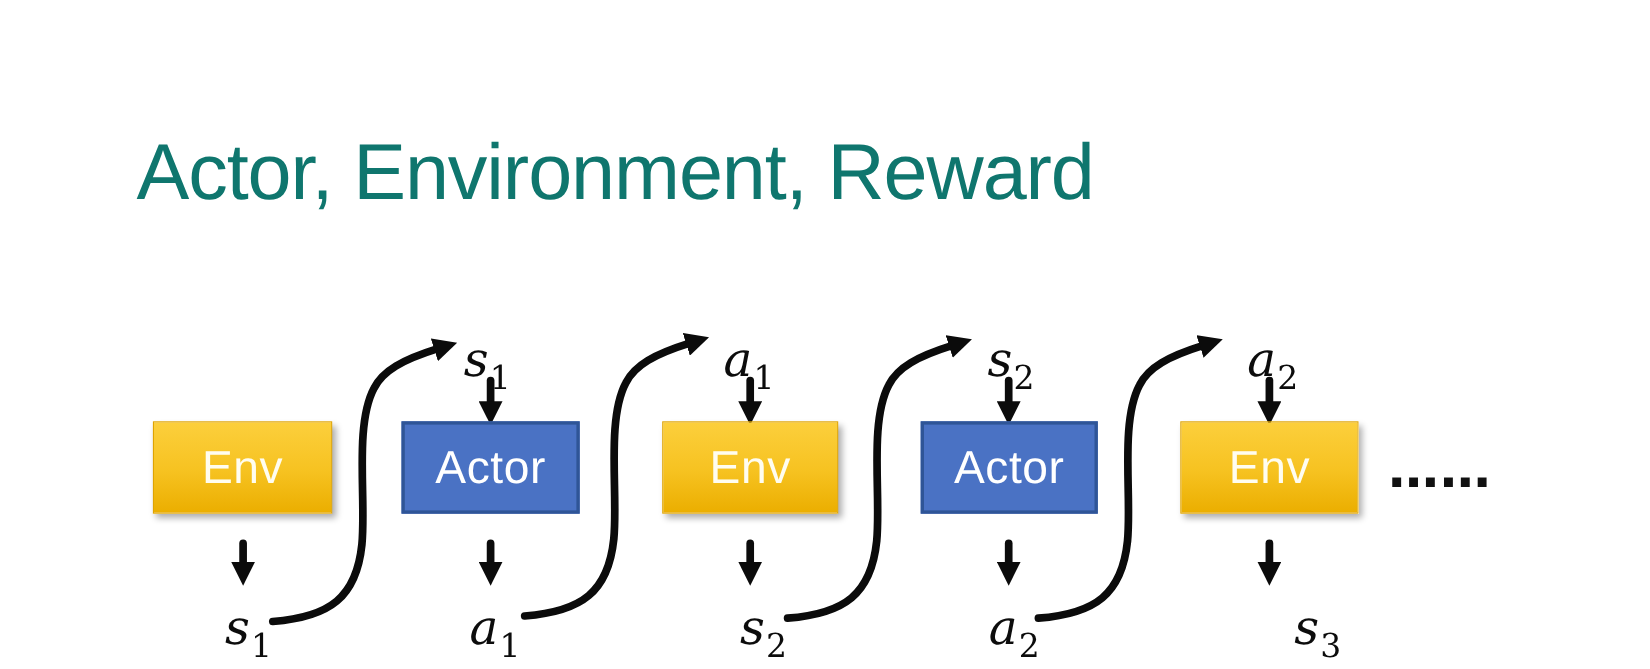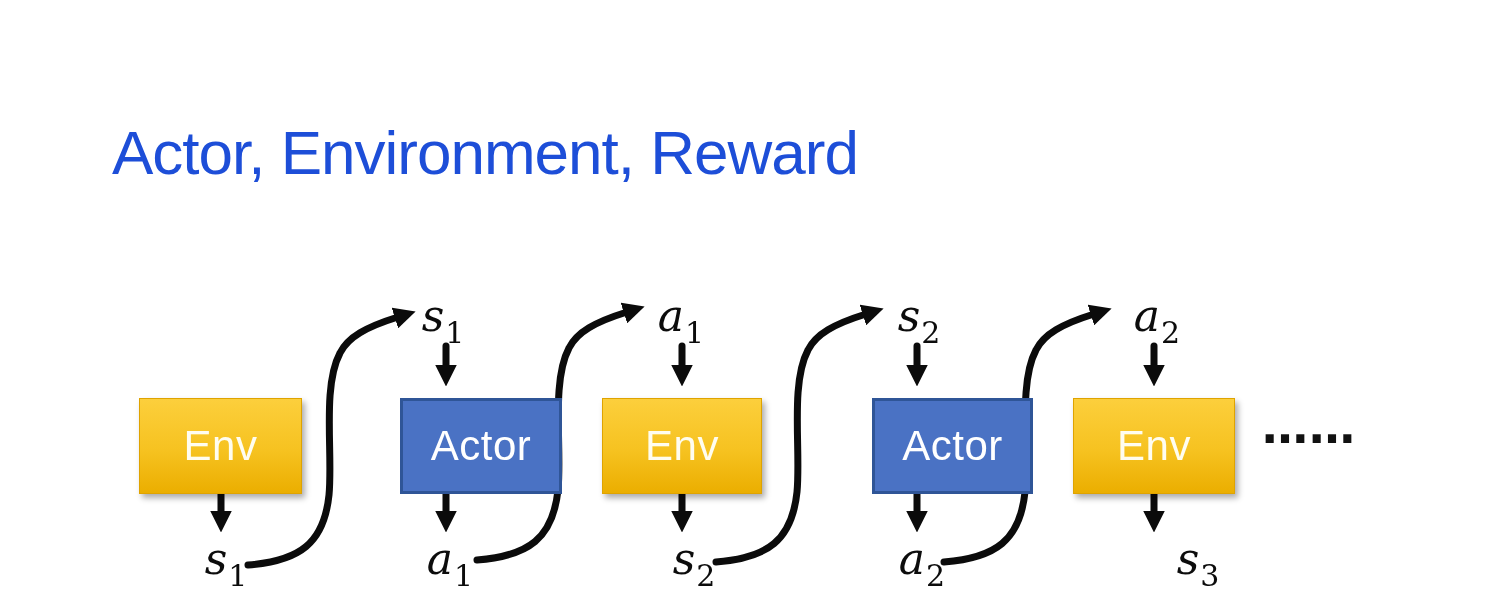--- a/index.html
+++ b/index.html
@@ -1,50 +1,49 @@
 <!DOCTYPE html>
 <html style="--ink: #0b0b0b; --env-top: #FCCF3C; --env-bottom: #EBAE00; --env-border: #DFA300; --env-text: #FFFDF0; --actor-fill: #4A72C4; --actor-border: #2F5597; --actor-text: #FFFFFF;"><head>
 <meta charset="utf-8">
 <style>
   html,body { margin:0; padding:0; background:#ffffff; }
   .stage {
     position:relative; width:1500px; height:608px; background:#ffffff;
     font-family:"Liberation Sans", sans-serif; overflow:hidden;
   }
   .title {
-    position:absolute; left:112px; top:120px;
-    font-size:62px; line-height:1.05; letter-spacing:-1px;
-    color:#1d4ed8; font-weight:400; white-space:nowrap;
+    position:absolute; left:124px; top:120px;
+    font-size:72px; line-height:1.05; letter-spacing:-1px;
+    color:#0f766e; font-weight:400; white-space:nowrap;
   }
   .arrow-layer { position:absolute; left:0; top:0; width:1500px; height:608px; }
   .arrow-layer path.flow, .arrow-layer line.flow {
     stroke:var(--ink,#0b0b0b); stroke-width:7; fill:none; stroke-linecap:round;
   }
   .ah-path { fill:var(--ink,#0b0b0b); }
   .box {
-    position:absolute; top:398px; height:96px; box-sizing:border-box;
+    position:absolute; top:383px; height:84px; box-sizing:border-box;
     display:flex; align-items:center; justify-content:center;
     font-size:42px; letter-spacing:0.5px; white-space:nowrap;
   }
   .box.env {
     background:linear-gradient(180deg, var(--env-top,#FCCF3C) 0%, #F6C220 55%, var(--env-bottom,#EBAE00) 100%);
     border:1px solid var(--env-border,#DFA300);
     color:var(--env-text,#FFFDF0);
     box-shadow:3px 4px 6px rgba(0,0,0,0.33);
   }
   .box.actor {
     background:var(--actor-fill,#4A72C4);
     border:3px solid var(--actor-border,#2F5597);
     color:var(--actor-text,#ffffff);
-    margin-left:35px;
   }
   .mlabel {
     position:absolute; transform:translateX(-50%);
     font-family:"DejaVu Serif", serif; font-style:italic;
-    font-size:44px; line-height:1; color:#0c0c0c; white-space:nowrap;
+    font-size:44px; line-height:1; color:#0c0c0c; white-space:nowrap;margin-top:12px;
   }
   .mlabel sub {
     font-style:normal; font-size:30px; line-height:0;
     vertical-align:-12px; margin-left:1px;
   }
   .mlabel.top { top:294px; }
   .mlabel.bottom { top:537px; }
   .dots {
     position:absolute; left:1262px; top:404px;
     font-family:"DejaVu Sans", sans-serif; font-weight:bold;

